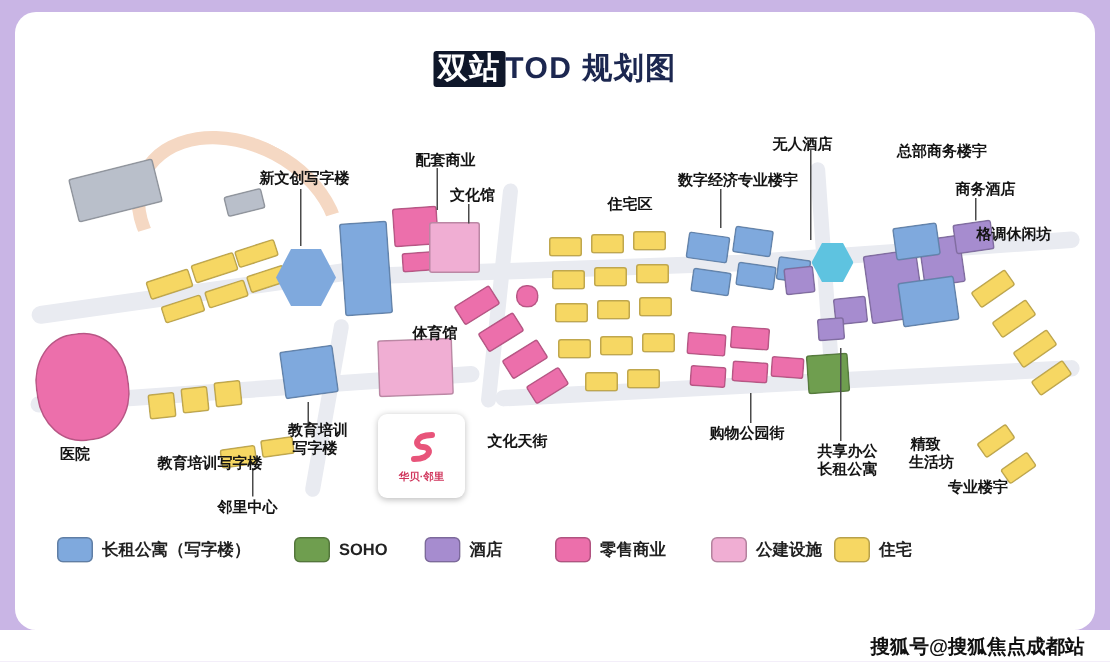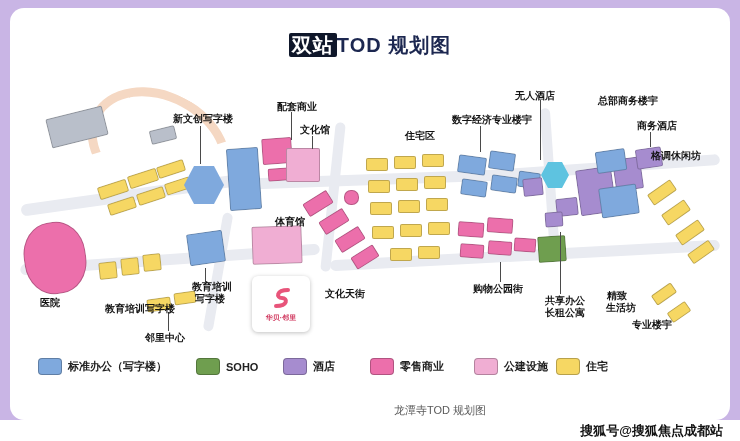--- a/index.html
+++ b/index.html
@@ -149,21 +149,21 @@
     <svg width="26" height="26" viewBox="0 0 26 26">
       <path d="M20 5 C8 5 8 13 14 13 C20 13 20 21 8 21" fill="none" stroke="#e8547a" stroke-width="4" stroke-linecap="round"></path>
     </svg>
     <span class="logo-name">华贝·邻里</span>
   </div>
 
   <div class="legend">
 
   <div class="legend-item" style="left: 38px;">
         <div class="swatch" style="background: rgb(127, 169, 221);"></div>
-        <span class="legend-label">标准办公（写字楼）</span>
+        <span class="legend-label">长租公寓（写字楼）</span>
       </div>
       <div class="legend-item" style="left: 196px;">
         <div class="swatch" style="background: rgb(111, 158, 79);"></div>
         <span class="legend-label">SOHO</span>
       </div>
       <div class="legend-item" style="left: 283px; font-family: Liberation Serif, serif;">
         <div class="swatch" style="background: rgb(166, 140, 207);"></div>
         <span class="legend-label">酒店</span>
       </div>
       <div class="legend-item" style="left: 370px;">
@@ -173,18 +173,17 @@
       <div class="legend-item" style="left: 458px; padding-left: 16px;">
         <div class="swatch" style="background: rgb(240, 174, 211);"></div>
         <span class="legend-label">公建设施</span>
       </div>
       <div class="legend-item" style="left: 556px;">
         <div class="swatch" style="background: rgb(246, 215, 99);"></div>
         <span class="legend-label">住宅</span>
       </div>
     </div>
 
-  <div class="caption">龙潭寺TOD 规划图</div>
 
   <div class="credit-strip">
     <span>搜狐号@搜狐焦点成都站</span>
   </div>
 </div>
 
 </body></html>

